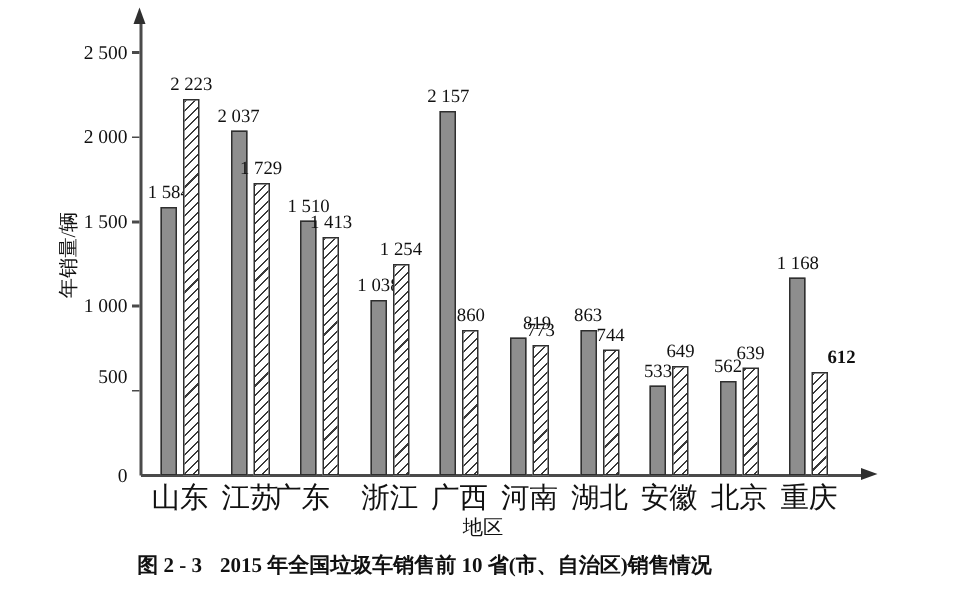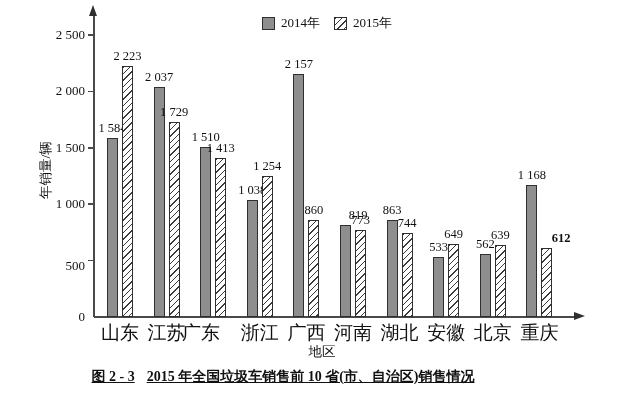--- a/index.html
+++ b/index.html
@@ -66,21 +66,21 @@
   }
   .legend-item { display: flex; align-items: center; gap: 6px; }
   .swatch {
     display: inline-block; width: 13px; height: 13px;
     box-sizing: border-box; border: 1.5px solid var(--bar_border, #2f2f2f);
   }
   .swatch.solid-gray { background: var(--bar_2014, #8e8e8e); }
   .legend-label { font-size: 13px; line-height: 14px; }
   .caption {
     position: absolute; left: 73px; top: 368px; width: 420px;
-    text-align: center; font-size: 14px; font-weight: bold; white-space: nowrap; text-decoration: underline;
+    text-align: center; font-size: 14px; font-weight: bold; white-space: nowrap;
   }
   .caption .fig-num { margin-right: 12px; }
   .watermark {
     position: absolute; left: 479px; top: 365px;
     display: flex; align-items: center; gap: 6px;
     color: var(--watermark_gray, #c9c9c9);
     font-size: 17px; font-weight: bold; white-space: nowrap;
   }
   .wm-logo {
     position: relative; display: inline-block; width: 13px; height: 13px;
@@ -96,21 +96,21 @@
 <body>
 
 <div class="page">
 
   <div class="plot" id="plot">
       <div class="plot-line" style="left: 93.25px; top: 14px; width: 1.5px; height: 303px;"></div>
       <div class="plot-line" style="left: 94px; top: 316.25px; width: 484px; height: 1.5px;"></div>
       <div class="arrow-up" style="left: 89px; top: 5px;"></div>
       <div class="arrow-right" style="left: 574px; top: 312px;"></div>
       <div class="ytick-label" style="left: 25px; top: 309px;">0</div>
-      <div class="ytick-label" style="left: 25px; top: 258px;">500</div>
+      <div class="ytick-label" style="left: 25px; top: 243px;">500</div>
       <div class="ytick-mark" style="left: 88px; top: 259.85px;"></div>
       <div class="ytick-label" style="left: 25px; top: 196.2px;">1 000</div>
       <div class="ytick-mark" style="left: 88px; top: 203.45px;"></div>
       <div class="ytick-label" style="left: 25px; top: 139.8px;">1 500</div>
       <div class="ytick-mark" style="left: 88px; top: 147.05px;"></div>
       <div class="ytick-label" style="left: 25px; top: 83.4px;">2 000</div>
       <div class="ytick-mark" style="left: 88px; top: 90.65px;"></div>
       <div class="ytick-label" style="left: 25px; top: 27px;">2 500</div>
       <div class="ytick-mark" style="left: 88px; top: 34.25px;"></div>
       <div class="bar solid-gray" style="left: 107px; top: 138.325px; width: 11px; height: 178.675px;"></div>
@@ -160,30 +160,20 @@
       <div class="xcat-label" style="left: 492.8px; top: 326px;">北京</div>
       <div class="bar solid-gray" style="left: 526.4px; top: 185.25px; width: 11px; height: 131.75px;"></div>
       <div class="value-label" style="left: 531.9px; top: 169.25px;">1 168</div>
       <div class="bar hatched" style="left: 541.4px; top: 247.966px; width: 11px; height: 69.0336px;"></div>
       <div class="value-label" style="left: 561px; top: 231.966px; font-weight: bold;">612</div>
       <div class="xcat-label" style="left: 539.4px; top: 326px;">重庆</div>
     </div>
 
   <div class="y-axis-title">年销量/辆</div>
 
-  <div class="legend">
-    <div class="legend-item">
-      <span class="swatch solid-gray"></span>
-      <span class="legend-label">2014年</span>
-    </div>
-    <div class="legend-item">
-      <span class="swatch hatched"></span>
-      <span class="legend-label">2015年</span>
-    </div>
-  </div>
 
   <div class="x-axis-title">地区</div>
 
   <div class="caption">
     <span class="fig-num">图 2 - 3</span><span>2015 年全国垃圾车销售前 10 省(市、自治区)销售情况</span>
   </div>
 
 
 </div>
 

